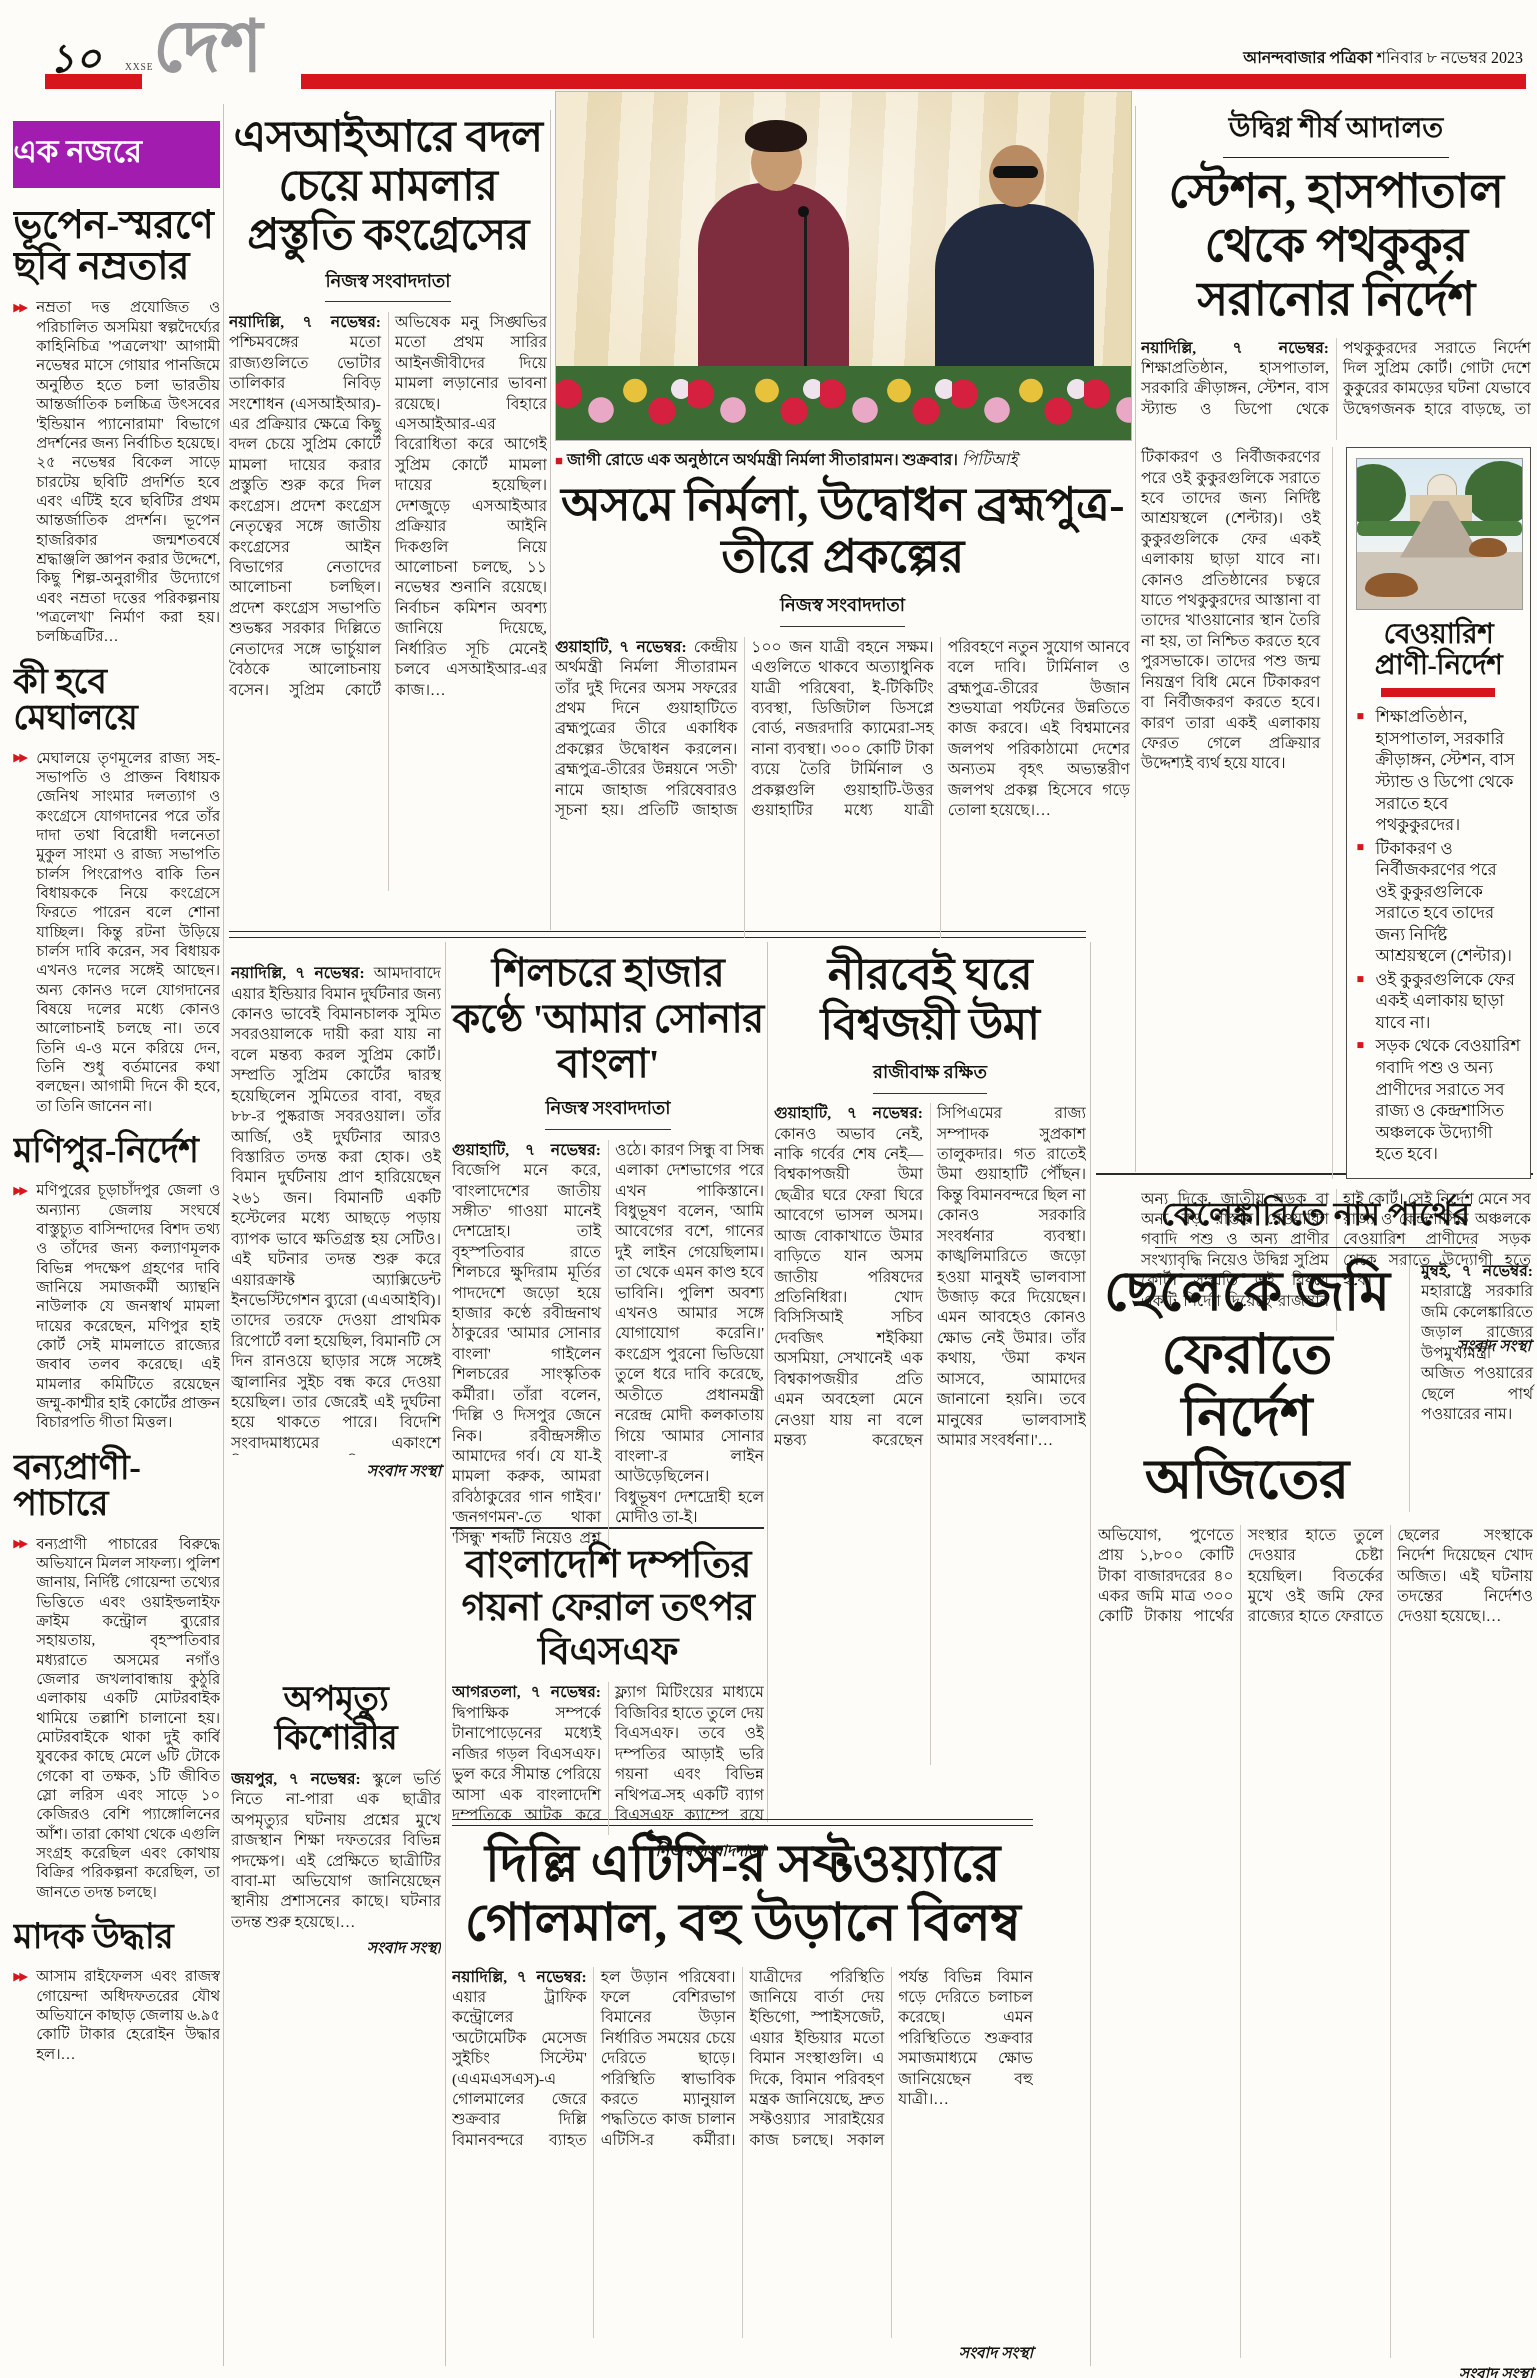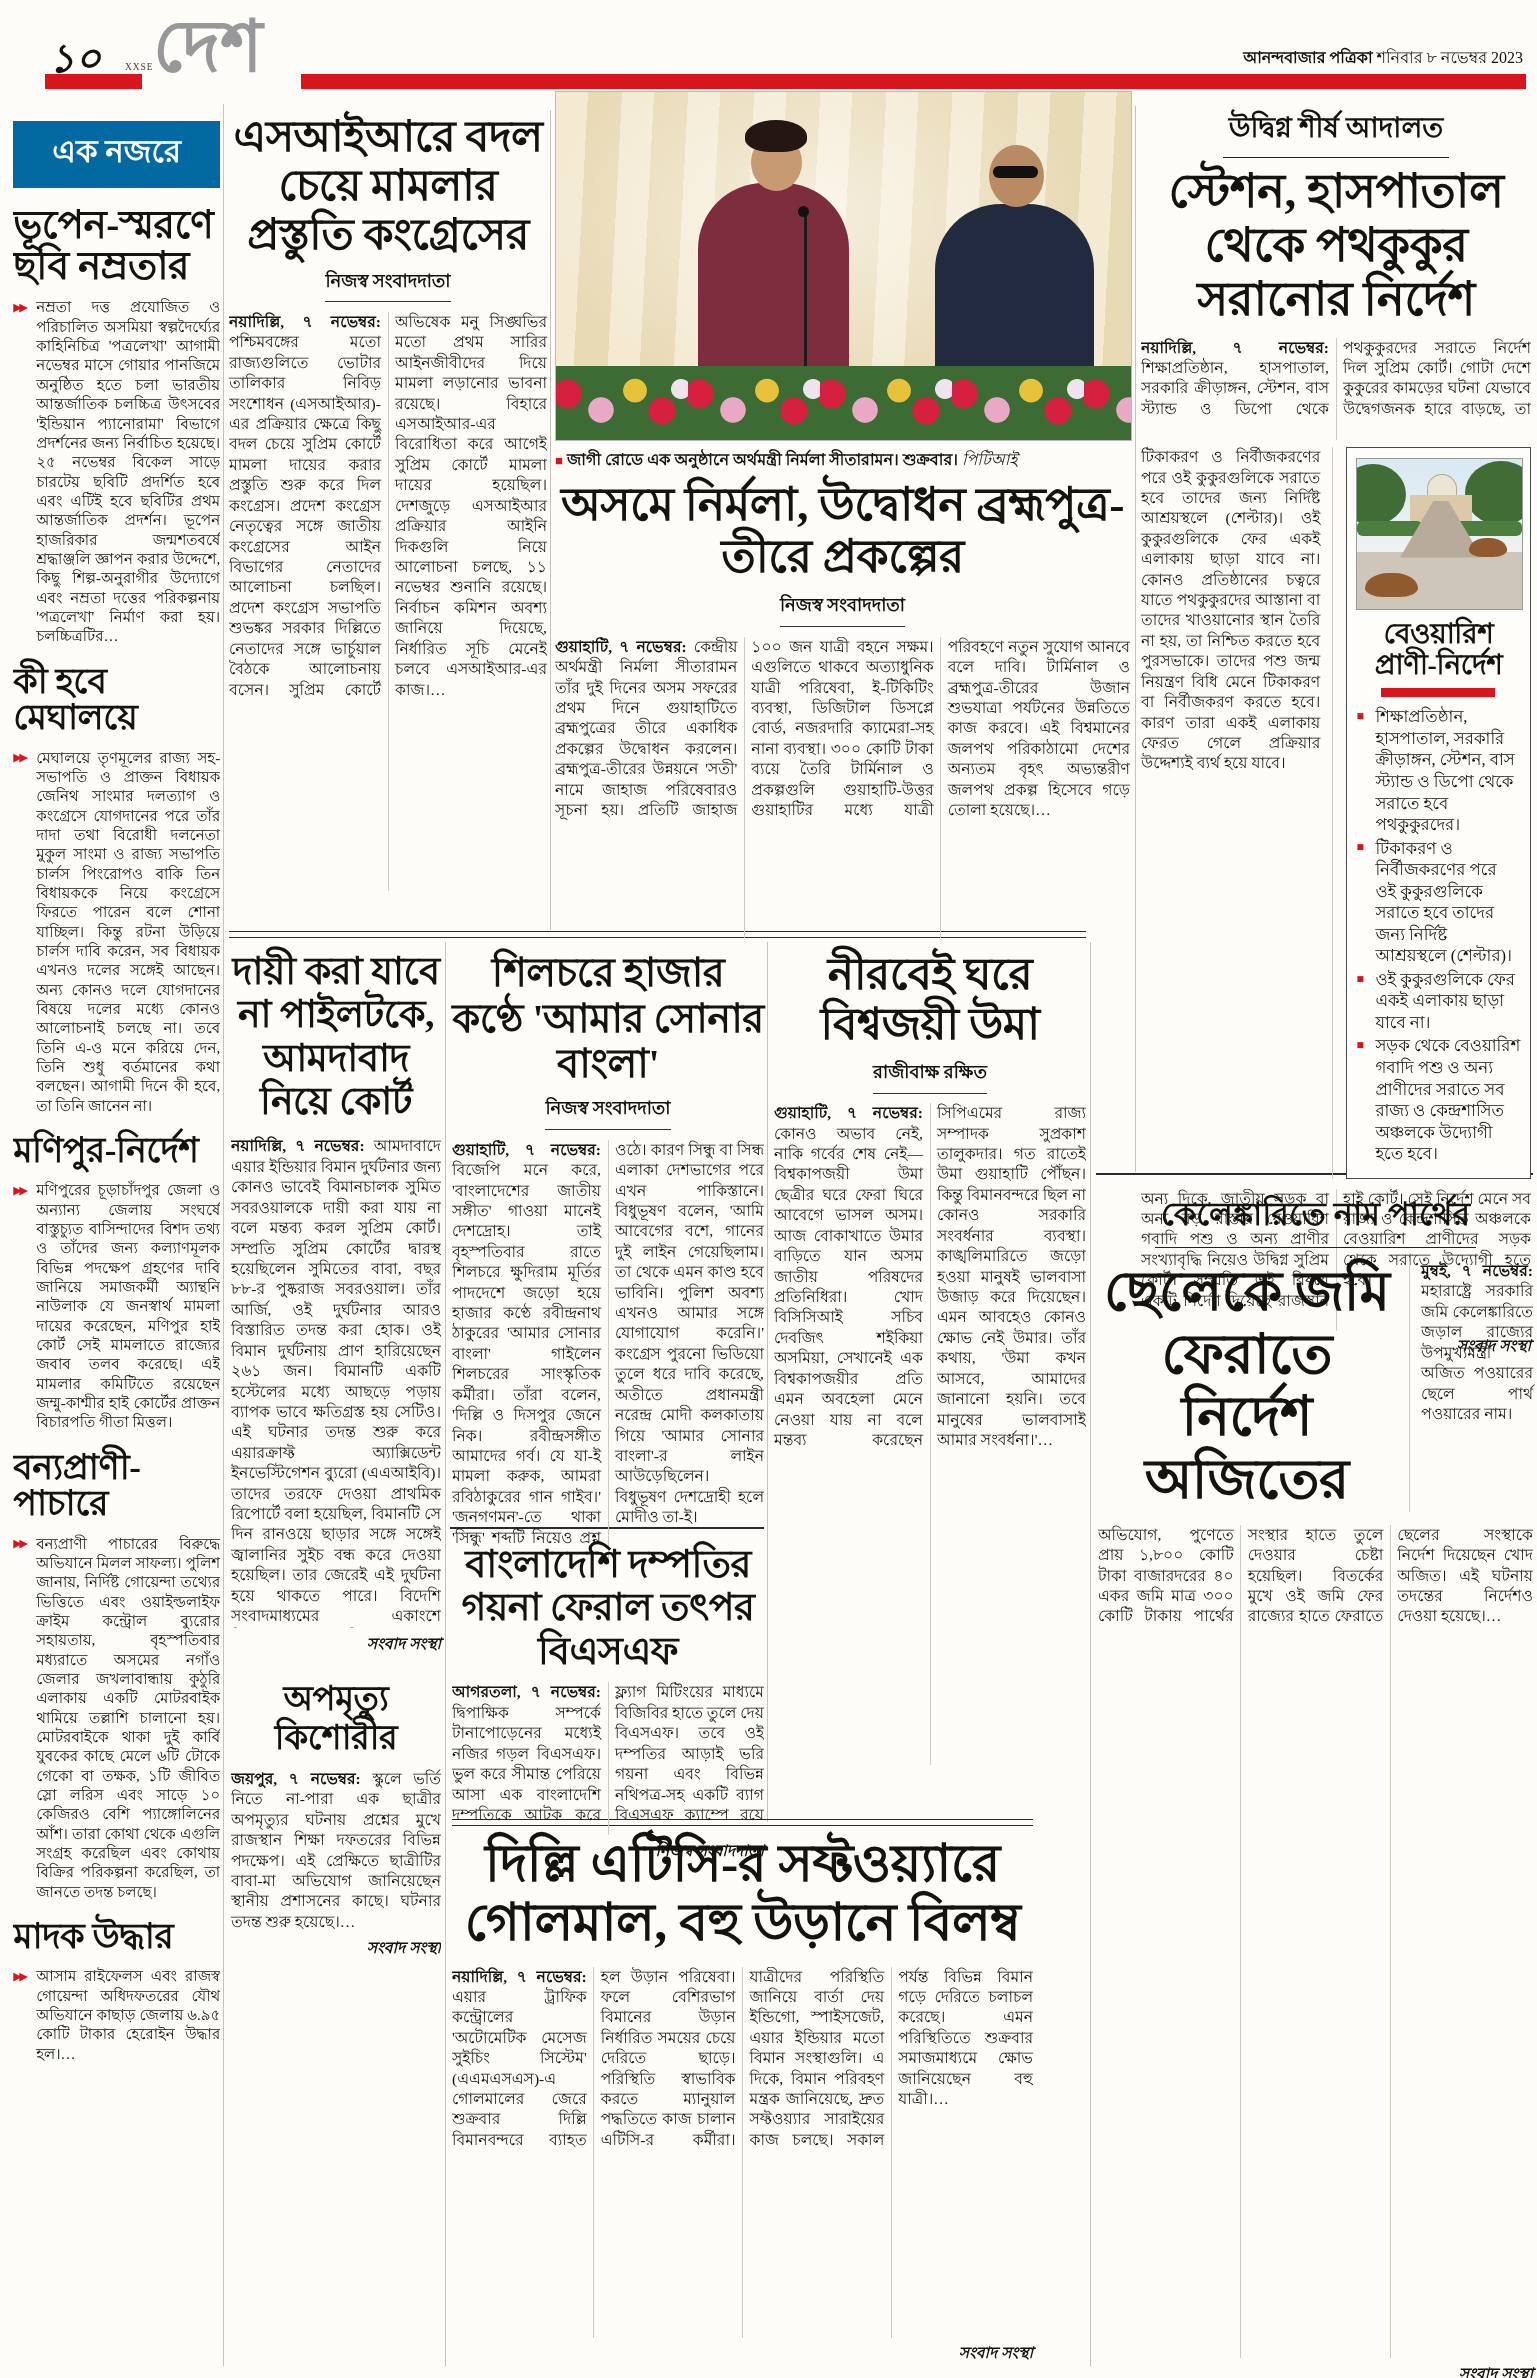--- a/index.html
+++ b/index.html
@@ -24,21 +24,21 @@
   .byline{text-align:center;font-size:18px;font-weight:700;margin:7.6px 0 9.5px;}
   .byline span{display:inline-block;border-bottom:1.3px solid #333;padding-bottom:3.8px;}
   .body{font-size:15.6px;line-height:1.31;text-align:justify;margin:0;}
   .dl{font-weight:700;}
   .credit{font-size:15.6px;font-weight:700;font-style:italic;text-align:right;margin-top:3.8px;}
   .cols2{column-count:2;column-gap:14px;column-rule:0.9px solid #cfcabf;overflow:hidden;}
   .cols3{column-count:3;column-gap:14px;column-rule:0.9px solid #cfcabf;overflow:hidden;}
   .cols4{column-count:4;column-gap:14px;column-rule:0.9px solid #cfcabf;overflow:hidden;}
   
   .briefs{left:13.2px;top:121px;width:207px;height:2245px;overflow:hidden;}
-  .briefs-header{background:#0369a1;color:#fff;font-size:31px;font-weight:700;text-align:center;
+  .briefs-header{background:#a21caf;color:#fff;font-size:31px;font-weight:700;text-align:left;
                  padding:5.7px 0 9.5px;margin-bottom:15px;}
   .brief h3{font-size:35px;font-weight:700;line-height:1.05;margin:17px 0 11.4px;letter-spacing:-0.5px;}
   .brief p{position:relative;font-size:15px;line-height:1.29;text-align:justify;margin:0;padding-left:23px;}
   .brief .arrow{position:absolute;left:0;top:1.9px;color:#d6151c;font-size:11.4px;letter-spacing:-2.8px;}
   
   .photo1{left:555px;top:91px;width:575px;height:348px;overflow:hidden;border:0.9px solid #bbb;}
   .curtain{position:absolute;inset:0;background:repeating-linear-gradient(93deg,#f4ead2 0 32px,#e9dab6 32px 66px);}
   .glow{position:absolute;inset:0;background:radial-gradient(ellipse at 45% 35%,rgba(255,255,255,.55),transparent 60%);}
   .fig{position:absolute;border-radius:66px 66px 0 0;}
   .head{position:absolute;border-radius:50%;background:#c79b72;}
@@ -193,21 +193,20 @@
         </div>
       </div>
     </div>
     <div class="cols2" style="height:142px;margin-top:9.5px;">
       <p class="body">অন্য দিকে, জাতীয় সড়ক বা অন্য বড় রাস্তায় বেওয়ারিশ গবাদি পশু ও অন্য প্রাণীর সংখ্যাবৃদ্ধি নিয়েও উদ্বিগ্ন সুপ্রিম কোর্ট। সম্প্রতি এই বিষয়ে একটি নির্দেশ দিয়েছে রাজস্থান হাই কোর্ট। সেই নির্দেশ মেনে সব রাজ্য ও কেন্দ্রশাসিত অঞ্চলকে বেওয়ারিশ প্রাণীদের সড়ক থেকে সরাতে উদ্যোগী হতে হবে।</p>
     </div>
     <div class="credit">সংবাদ সংস্থা</div>
   </div>
 
   <div class="abs" style="left:231px;top:950px;width:210px;">
-    <div class="hl" style="font-size:38px;">দায়ী করা যাবে না পাইলটকে, আমদাবাদ নিয়ে কোর্ট</div>
     <div style="height:492px;overflow:hidden;margin-top:13.2px;">
       <p class="body"><span class="dl">নয়াদিল্লি, ৭ নভেম্বর:</span> <span>আমদাবাদে এয়ার ইন্ডিয়ার বিমান দুর্ঘটনার জন্য কোনও ভাবেই বিমানচালক সুমিত সবরওয়ালকে দায়ী করা যায় না বলে মন্তব্য করল সুপ্রিম কোর্ট। সম্প্রতি সুপ্রিম কোর্টের দ্বারস্থ হয়েছিলেন সুমিতের বাবা, বছর ৮৮-র পুষ্করাজ সবরওয়াল। তাঁর আর্জি, ওই দুর্ঘটনার আরও বিস্তারিত তদন্ত করা হোক। ওই বিমান দুর্ঘটনায় প্রাণ হারিয়েছেন ২৬১ জন। বিমানটি একটি হস্টেলের মধ্যে আছড়ে পড়ায় ব্যাপক ভাবে ক্ষতিগ্রস্ত হয় সেটিও। এই ঘটনার তদন্ত শুরু করে এয়ারক্রাফ্ট অ্যাক্সিডেন্ট ইনভেস্টিগেশন ব্যুরো (এএআইবি)। তাদের তরফে দেওয়া প্রাথমিক রিপোর্টে বলা হয়েছিল, বিমানটি সে দিন রানওয়ে ছাড়ার সঙ্গে সঙ্গেই জ্বালানির সুইচ বন্ধ করে দেওয়া হয়েছিল। তার জেরেই এই দুর্ঘটনা হয়ে থাকতে পারে। বিদেশি সংবাদমাধ্যমের একাংশে বিমানচালকদের দিকে আঙুল তোলা হয়। এমন কথা প্রকাশ্যে আসতেই কোর্টের দ্বারস্থ হয়েছিলেন বিমানচালক সুমিত সবরওয়ালের বাবা।</span></p>
     </div>
     <div class="credit">সংবাদ সংস্থা</div>
   </div>
 
   <div class="abs" style="left:231px;top:1680px;width:210px;">
     <div class="hl" style="font-size:34px;">অপমৃত্যু কিশোরীর</div>
     <div style="height:568px;overflow:hidden;margin-top:11.4px;">
       <p class="body"><span class="dl">জয়পুর, ৭ নভেম্বর:</span> <span>স্কুলে ভর্তি নিতে না-পারা এক ছাত্রীর অপমৃত্যুর ঘটনায় প্রশ্নের মুখে রাজস্থান শিক্ষা দফতরের বিভিন্ন পদক্ষেপ। এই প্রেক্ষিতে ছাত্রীটির বাবা-মা অভিযোগ জানিয়েছেন স্থানীয় প্রশাসনের কাছে। ঘটনার তদন্ত শুরু হয়েছে।…</span></p>

